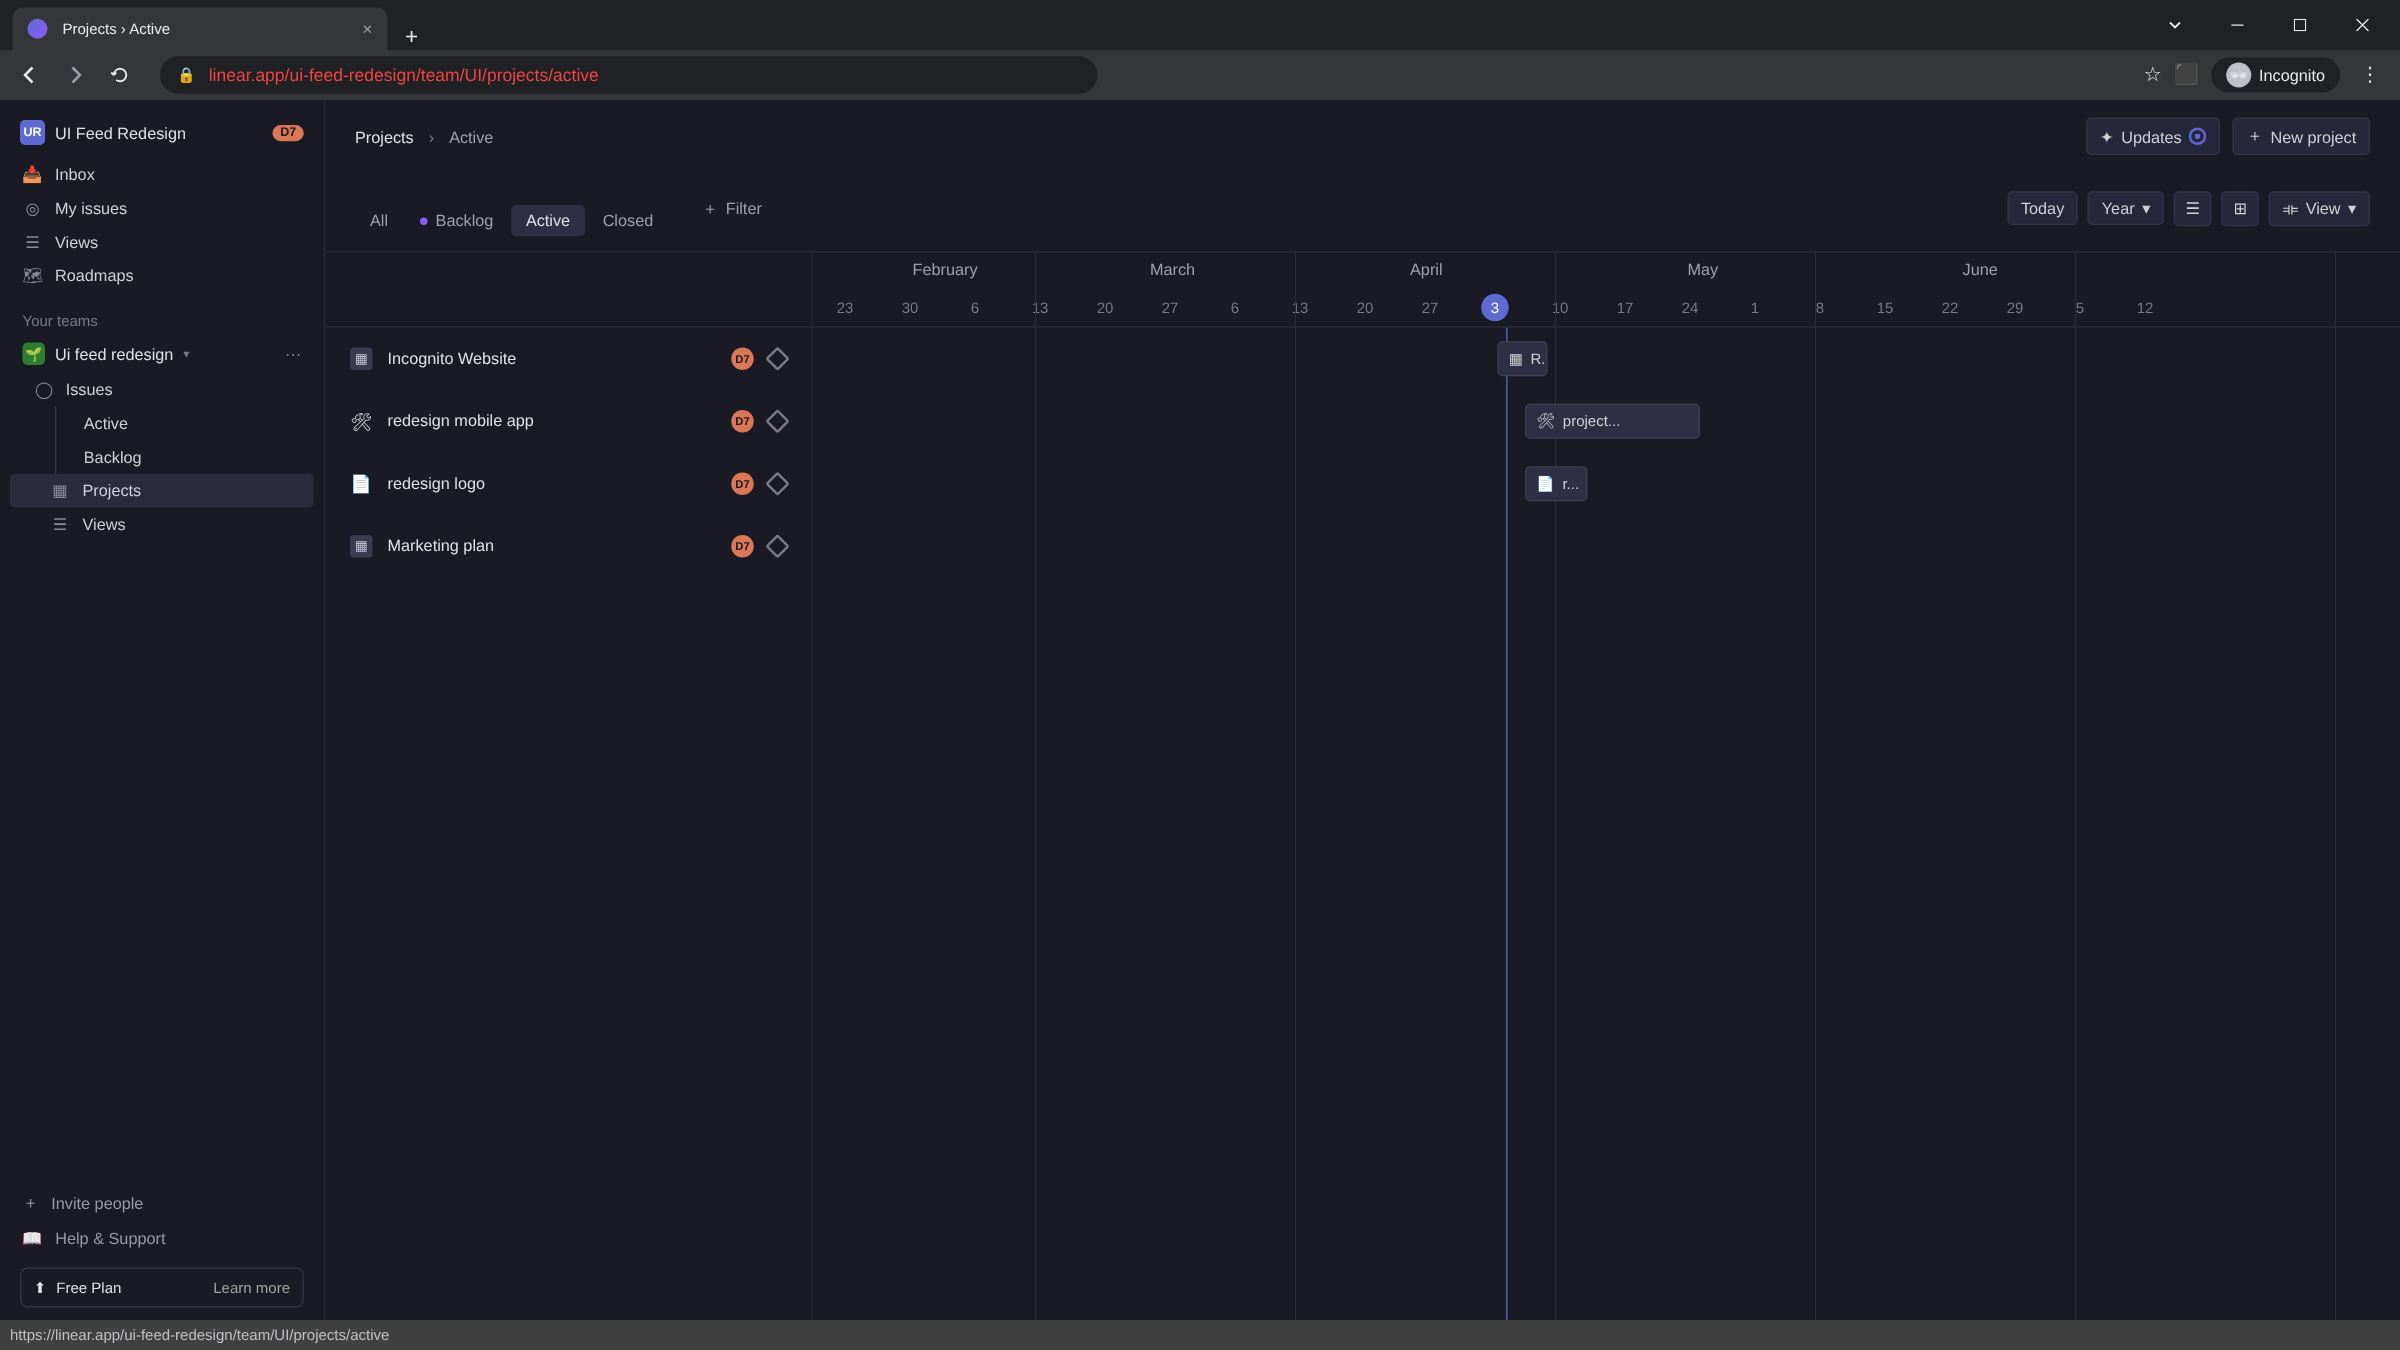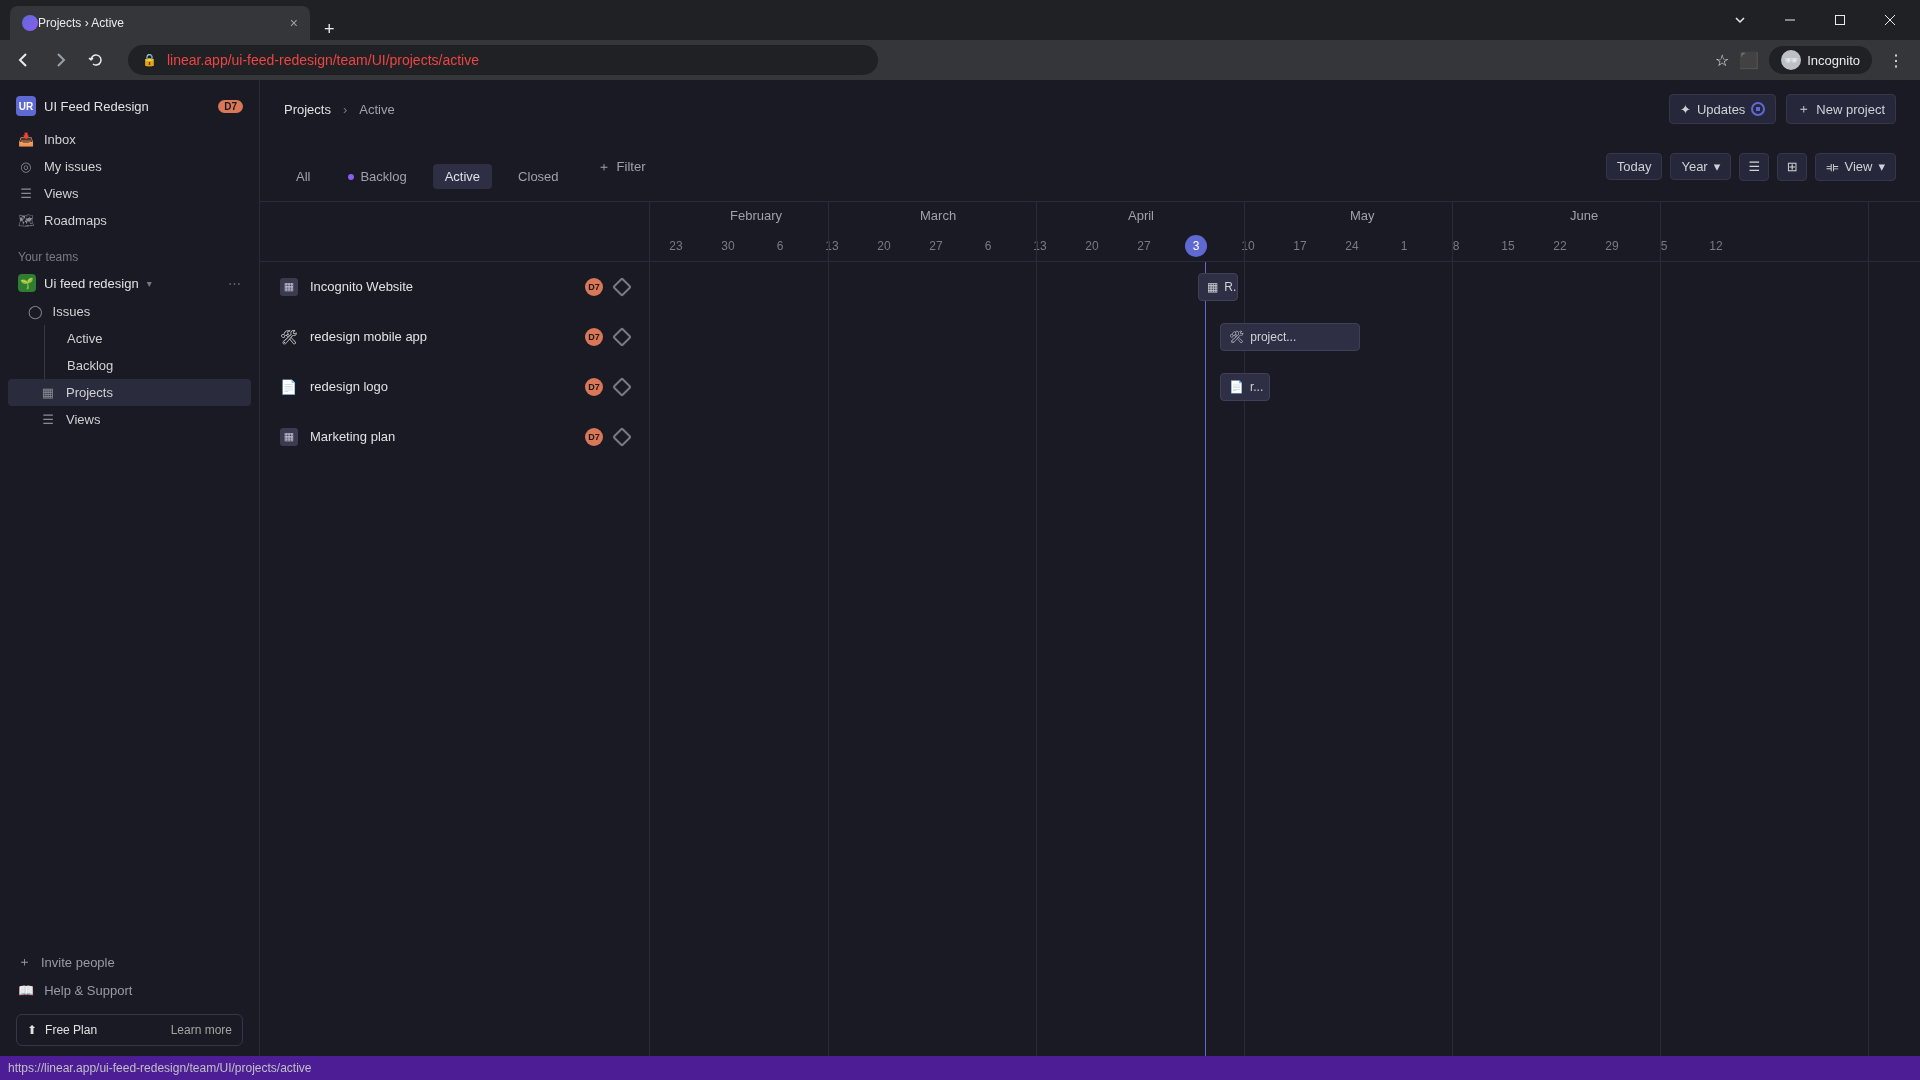--- a/index.html
+++ b/index.html
@@ -1,20 +1,20 @@
 <!DOCTYPE html>
 <html><head>
 <meta charset="utf-8">
 <style>
   * { box-sizing: border-box; margin: 0; padding: 0; }
   body { font-family: -apple-system, BlinkMacSystemFont, "Segoe UI", sans-serif; background: #1f1f23; color: #e0e0e5; width: 1920px; height: 1080px; overflow: hidden; font-size: 13px; }
   
   
   .chrome { background: #202124; height: 40px; display: flex; align-items: flex-end; padding-left: 10px; }
-  .tab { background: #35363a; border-radius: 8px 8px 0 0; height: 34px; display: flex; align-items: center; padding: 0 12px; gap: 0; width: 300px; color: #e8eaed; font-size: 12px; }
+  .tab { background: #35363a; border-radius: 8px 8px 0 0; height: 34px; display: flex; align-items: center; padding: 0 12px; gap: 12px; width: 300px; color: #e8eaed; font-size: 12px; }
   .tab-favicon { width: 16px; height: 16px; border-radius: 50%; background: linear-gradient(135deg,#5e6ad2,#8b5cf6); }
   .tab-title { flex: 1; white-space: nowrap; overflow: hidden; text-overflow: ellipsis; }
   .tab-close { color: #9aa0a6; font-size: 14px; cursor: pointer; }
   .new-tab { color: #e8eaed; font-size: 18px; padding: 0 14px; cursor: pointer; }
   .window-controls { margin-left: auto; display: flex; gap: 6px; padding-right: 8px; padding-bottom: 6px; }
   .win-btn { width: 44px; height: 28px; display: flex; align-items: center; justify-content: center; color: #e8eaed; font-size: 12px; cursor: pointer; }
   
   .toolbar { background: #35363a; height: 40px; display: flex; align-items: center; padding: 0 10px; gap: 8px; }
   .nav-btn { width: 28px; height: 28px; display: flex; align-items: center; justify-content: center; color: #9aa0a6; cursor: pointer; border-radius: 50%; }
   .nav-btn.enabled { color: #e8eaed; }
@@ -68,21 +68,21 @@
   .header { display: flex; align-items: center; padding: 14px 24px; gap: 8px; }
   .crumb-projects { color: #e0e0e5; font-weight: 500; }
   .crumb-sep { color: #7a7a85; margin: 0 4px; }
   .crumb-active { color: #a0a0ac; }
   .header-right { margin-left: auto; display: flex; gap: 10px; }
   .updates-btn { display: flex; align-items: center; gap: 6px; background: #26273a; border: 1px solid #35364a; border-radius: 4px; padding: 5px 10px; color: #d0d0d5; cursor: pointer; }
   .pulse { width: 14px; height: 14px; border-radius: 50%; border: 2px solid #5e6ad2; background: radial-gradient(circle,#5e6ad2 30%,transparent 31%); }
   .new-project-btn { display: flex; align-items: center; gap: 6px; background: #26273a; border: 1px solid #35364a; border-radius: 4px; padding: 5px 10px; color: #d0d0d5; cursor: pointer; }
   
   .filters-row { display: flex; align-items: center; padding: 6px 24px 12px; border-bottom: 1px solid #2a2b38; gap: 6px; }
-  .seg-tabs { display: flex; gap: 14px; background: transparent; margin-top: 20px; }
+  .seg-tabs { display: flex; gap: 2px; background: transparent; margin-top: 20px; }
   .seg-tab { padding: 5px 12px; border-radius: 4px; color: #a0a0ac; cursor: pointer; font-size: 13px; display: flex; align-items: center; gap: 6px; }
   .seg-tab.active { background: #2e2f44; color: #e0e0e5; }
   .seg-dot { width: 6px; height: 6px; border-radius: 50%; }
   .filter-btn { margin-left: 10px; display: flex; align-items: center; gap: 6px; padding: 5px 10px; border-radius: 4px; color: #a0a0ac; cursor: pointer; border: 1px dashed transparent; }
   .view-tools { margin-left: auto; display: flex; gap: 8px; align-items: center; }
   .tool-btn { background: #26273a; border: 1px solid #35364a; border-radius: 4px; padding: 5px 10px; color: #d0d0d5; cursor: pointer; display: flex; align-items: center; gap: 6px; }
   .icon-btn { width: 30px; height: 28px; display: flex; align-items: center; justify-content: center; }
   
   
   .timeline-area { flex: 1; display: flex; overflow: hidden; position: relative; }
@@ -102,21 +102,21 @@
   .month-label { position: absolute; color: #a0a0ac; font-size: 13px; top: 6px; }
   .weeks-row { display: flex; position: absolute; top: 30px; left: 0; right: 0; }
   .week-cell { width: 52px; text-align: center; color: #7a7a85; font-size: 12px; line-height: 28px; }
   .week-cell.today { background: #5e6ad2; color: #fff; border-radius: 50%; width: 22px; height: 22px; line-height: 22px; margin: 3px 15px; }
   .grid-body { position: absolute; top: 60px; left: 0; right: 0; bottom: 0; }
   .grid-body::before { content: ''; position: absolute; left: 0; right: 0; top: -60px; bottom: 0; background-image: linear-gradient(to right, #2a2b38 1px, transparent 1px); background-size: 208px 100%; background-position: -30px 0; }
   .today-line { position: absolute; top: 0; bottom: 0; width: 1px; background: #5e6ad2; left: 555px; }
   .gantt-bar { position: absolute; height: 28px; background: #2e2f44; border: 1px solid #3f4058; border-radius: 4px; display: flex; align-items: center; padding: 0 8px; gap: 6px; font-size: 12px; color: #d0d0d5; overflow: hidden; white-space: nowrap; }
   
   
-  .status-bar { height: 24px; background: #4c1d95; color: #c0c0c5; font-size: 12px; display: flex; align-items: center; padding: 0 8px; }
+  .status-bar { height: 24px; background: #404040; color: #c0c0c5; font-size: 12px; display: flex; align-items: center; padding: 0 8px; }
   
   svg { display: block; }
 </style>
 </head>
 <body>
 
 <div class="chrome">
   <div class="tab">
     <span class="tab-favicon"></span>
     <span class="tab-title">Projects › Active</span>

